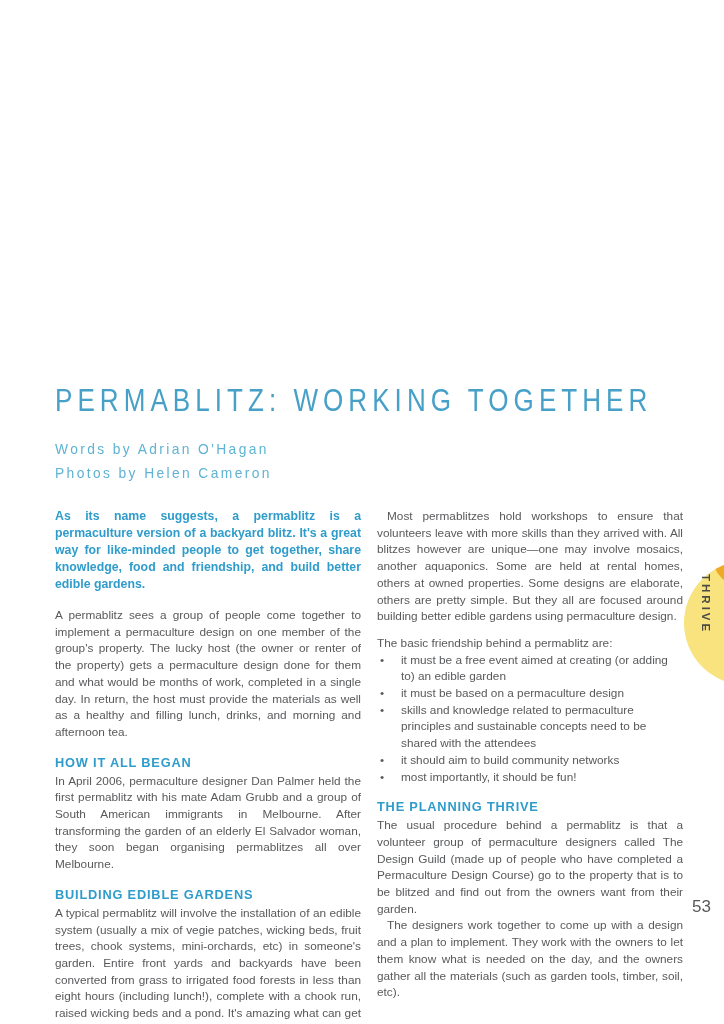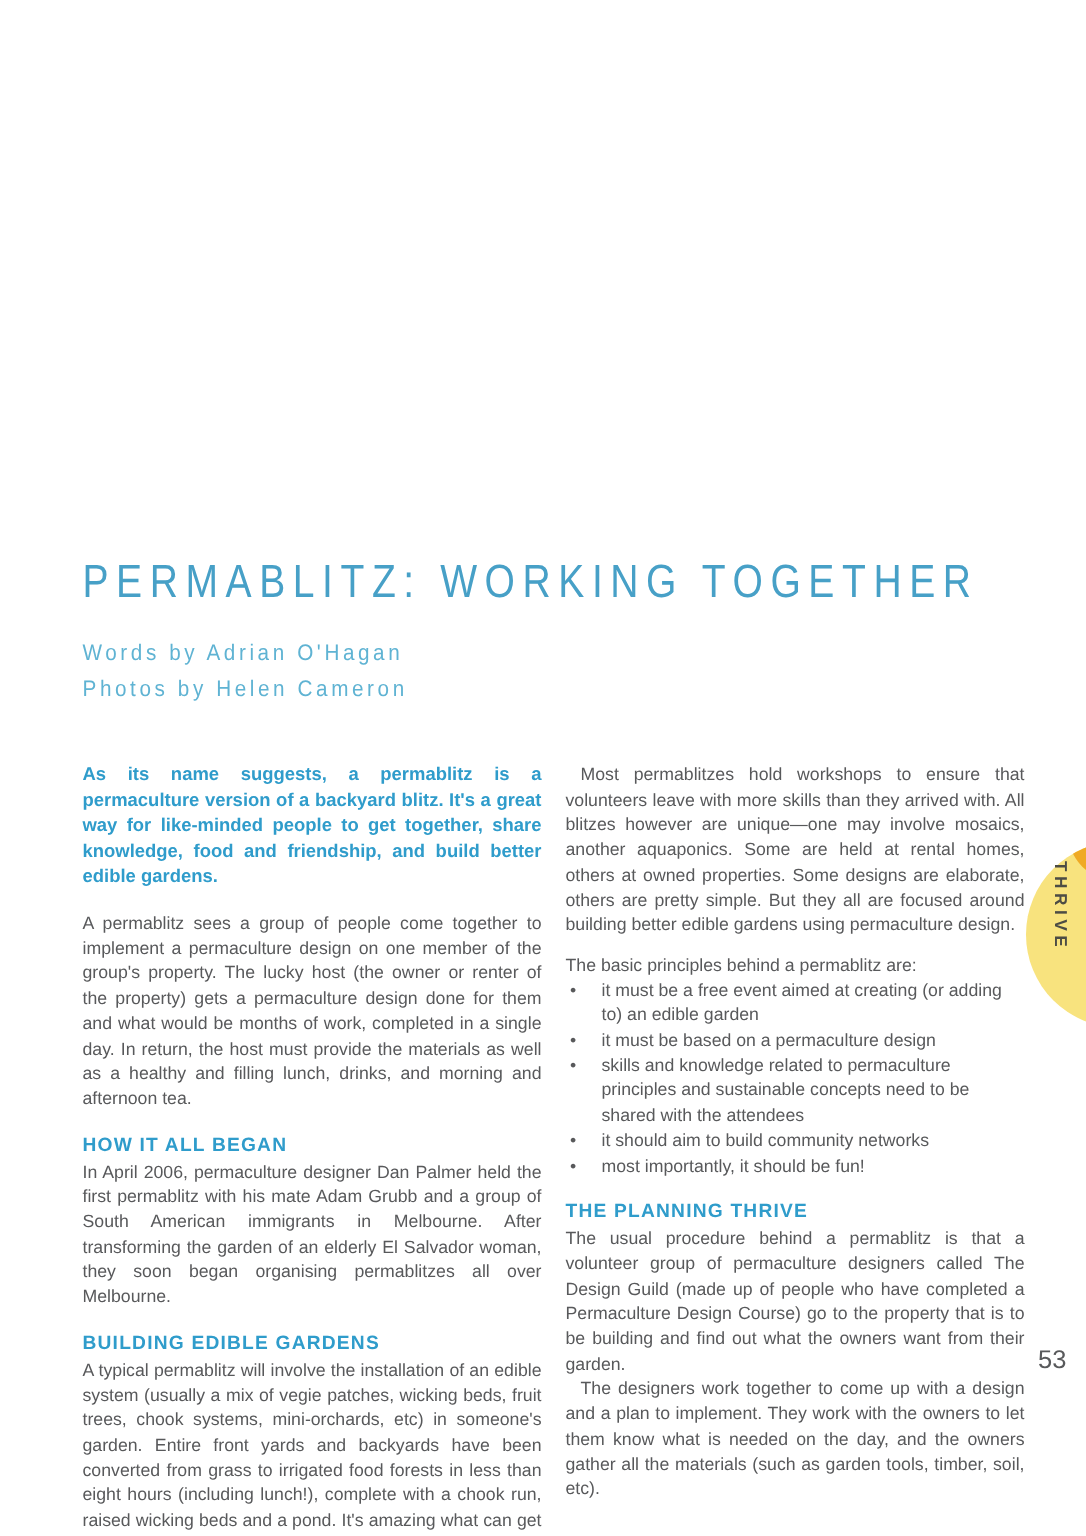--- a/index.html
+++ b/index.html
@@ -5,21 +5,21 @@
   html,body{margin:0;padding:0;background:#ffffff;}
   .page{
     position:relative;
     width:724px;height:1024px;
     background:#ffffff;
     overflow:hidden;
     font-family:"Liberation Sans", sans-serif;
     color:#58595b;
   }
   
-  .header{position:absolute;left:55px;top:370px;width:620px;}
+  .header{position:absolute;left:55px;top:383px;width:620px;}
   .title{
     margin:0;
     font-size:31px;
     font-weight:400;
     letter-spacing:6px;
     color:#47a0c7;
     transform:scaleX(0.84);
     transform-origin:left center;
     white-space:nowrap;
   }
@@ -130,21 +130,21 @@
       <h2 class="section-heading">HOW IT ALL BEGAN</h2>
       <p class="body-text">In April 2006, permaculture designer Dan Palmer held the first permablitz with his mate Adam Grubb and a group of South American immigrants in Melbourne. After transforming the garden of an elderly El Salvador woman, they soon began organising permablitzes all over Melbourne.</p>
 
       <h2 class="section-heading">BUILDING EDIBLE GARDENS</h2>
       <p class="body-text">A typical permablitz will involve the installation of an edible system (usually a mix of vegie patches, wicking beds, fruit trees, chook systems, mini-orchards, etc) in someone's garden. Entire front yards and backyards have been converted from grass to irrigated food forests in less than eight hours (including lunch!), complete with a chook run, raised wicking beds and a pond. It's amazing what can get done with the power of many hands on deck.</p>
     </div>
 
     <div class="col">
       <p class="body-text indent-first">Most permablitzes hold workshops to ensure that volunteers leave with more skills than they arrived with. All blitzes however are unique—one may involve mosaics, another aquaponics. Some are held at rental homes, others at owned properties. Some designs are elaborate, others are pretty simple. But they all are focused around building better edible gardens using permaculture design.</p>
 
-      <p class="lead-line">The basic principles behind a permablitz are:</p>
+      <p class="lead-line">The basic friendship behind a permablitz are:</p>
       <ul class="bullets">
         <li>
           <span class="dot">•</span>
           <span>it must be a free event aimed at creating (or adding to) an edible garden</span>
         </li>
         <li>
           <span class="dot">•</span>
           <span>it must be based on a permaculture design</span>
         </li>
         <li>
@@ -155,21 +155,21 @@
           <span class="dot">•</span>
           <span>it should aim to build community networks</span>
         </li>
         <li>
           <span class="dot">•</span>
           <span>most importantly, it should be fun!</span>
         </li>
       </ul>
 
       <h2 class="section-heading">THE PLANNING THRIVE</h2>
-      <p class="body-text" style="margin-bottom:0;">The usual procedure behind a permablitz is that a volunteer group of permaculture designers called The Design Guild (made up of people who have completed a Permaculture Design Course) go to the property that is to be building and find out what the owners want from their garden.</p>
+      <p class="body-text" style="margin-bottom:0;">The usual procedure behind a permablitz is that a volunteer group of permaculture designers called The Design Guild (made up of people who have completed a Permaculture Design Course) go to the property that is to be blitzed and find out from the owners want from their garden.</p>
       <p class="body-text indent-first">The designers work together to come up with a design and a plan to implement. They work with the owners to let them know what is needed on the day, and the owners gather all the materials (such as garden tools, timber, soil, etc).</p>
     </div>
   </div>
 
   <div class="tab-wrap">
     <div class="tab-circle">
       <div class="tab-crescent"></div>
     </div>
     <div class="tab-label">THRIVE</div>
   </div>

